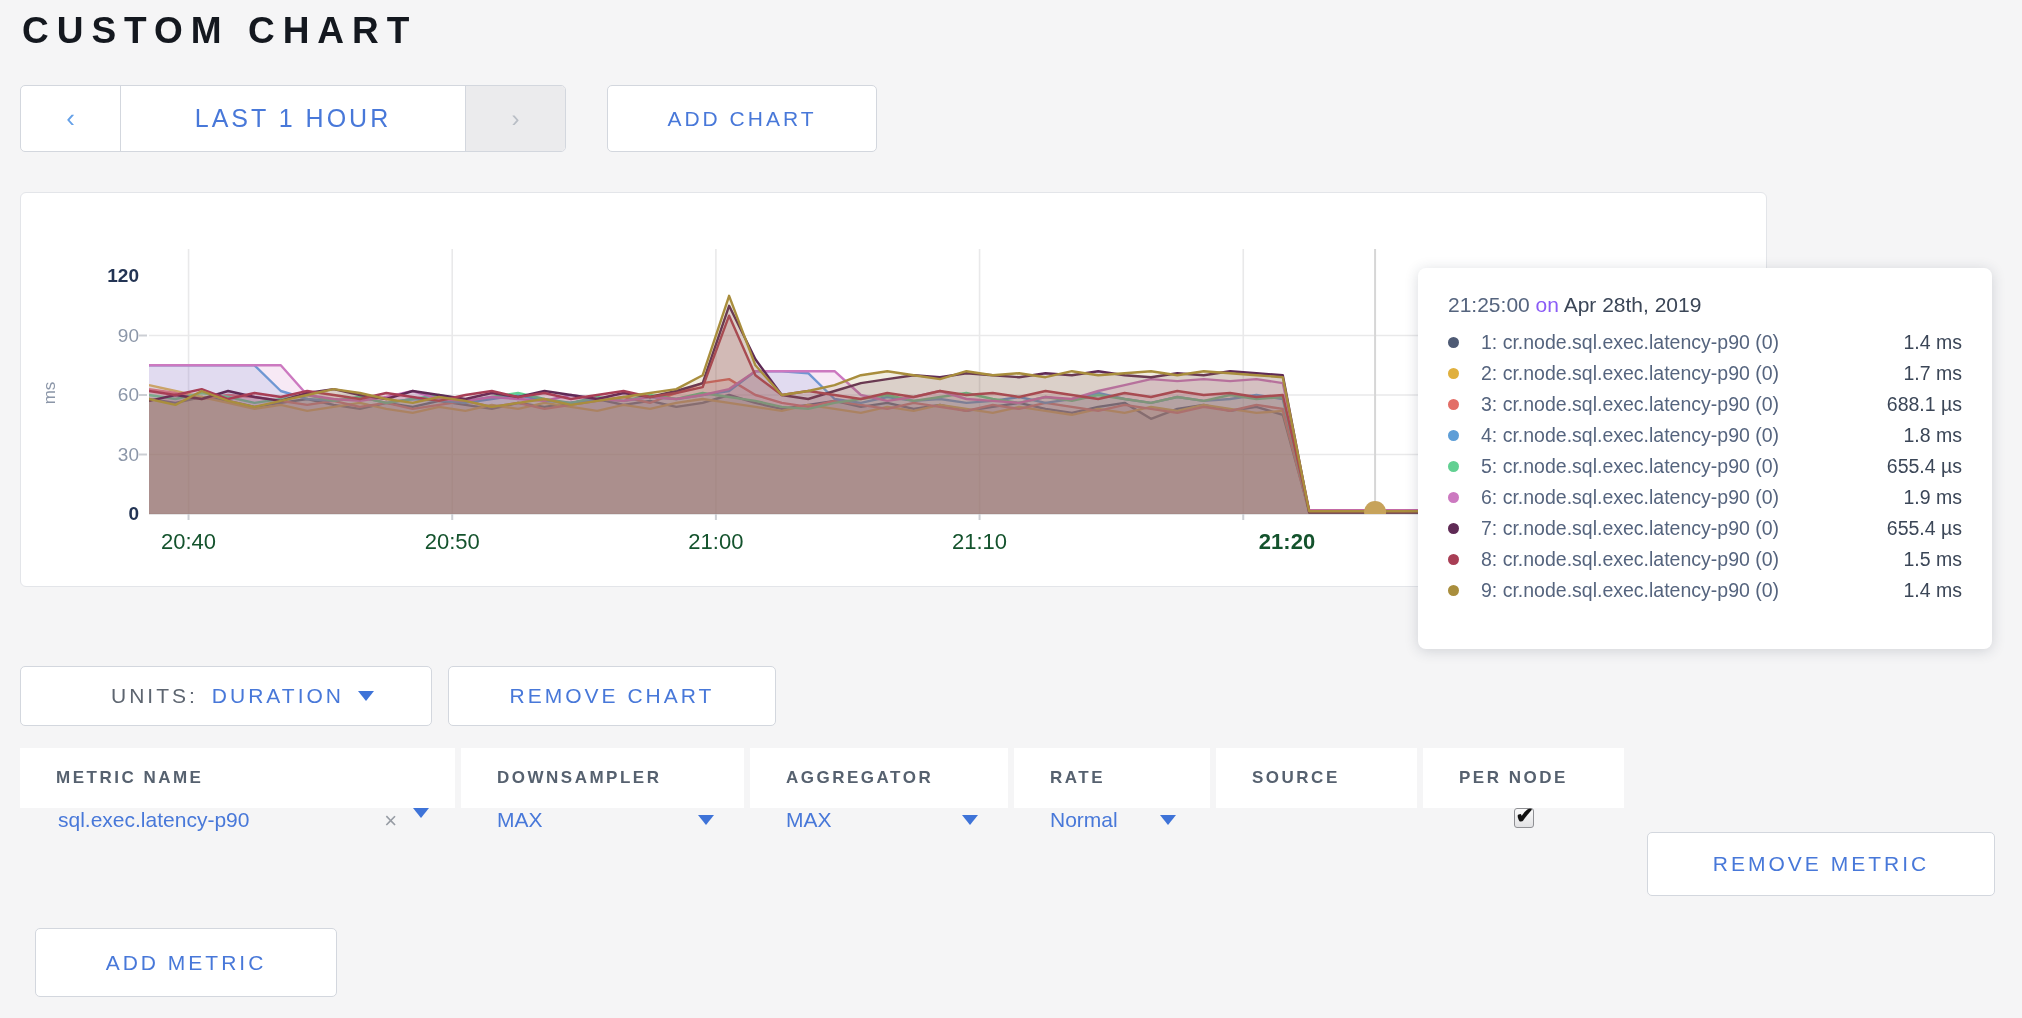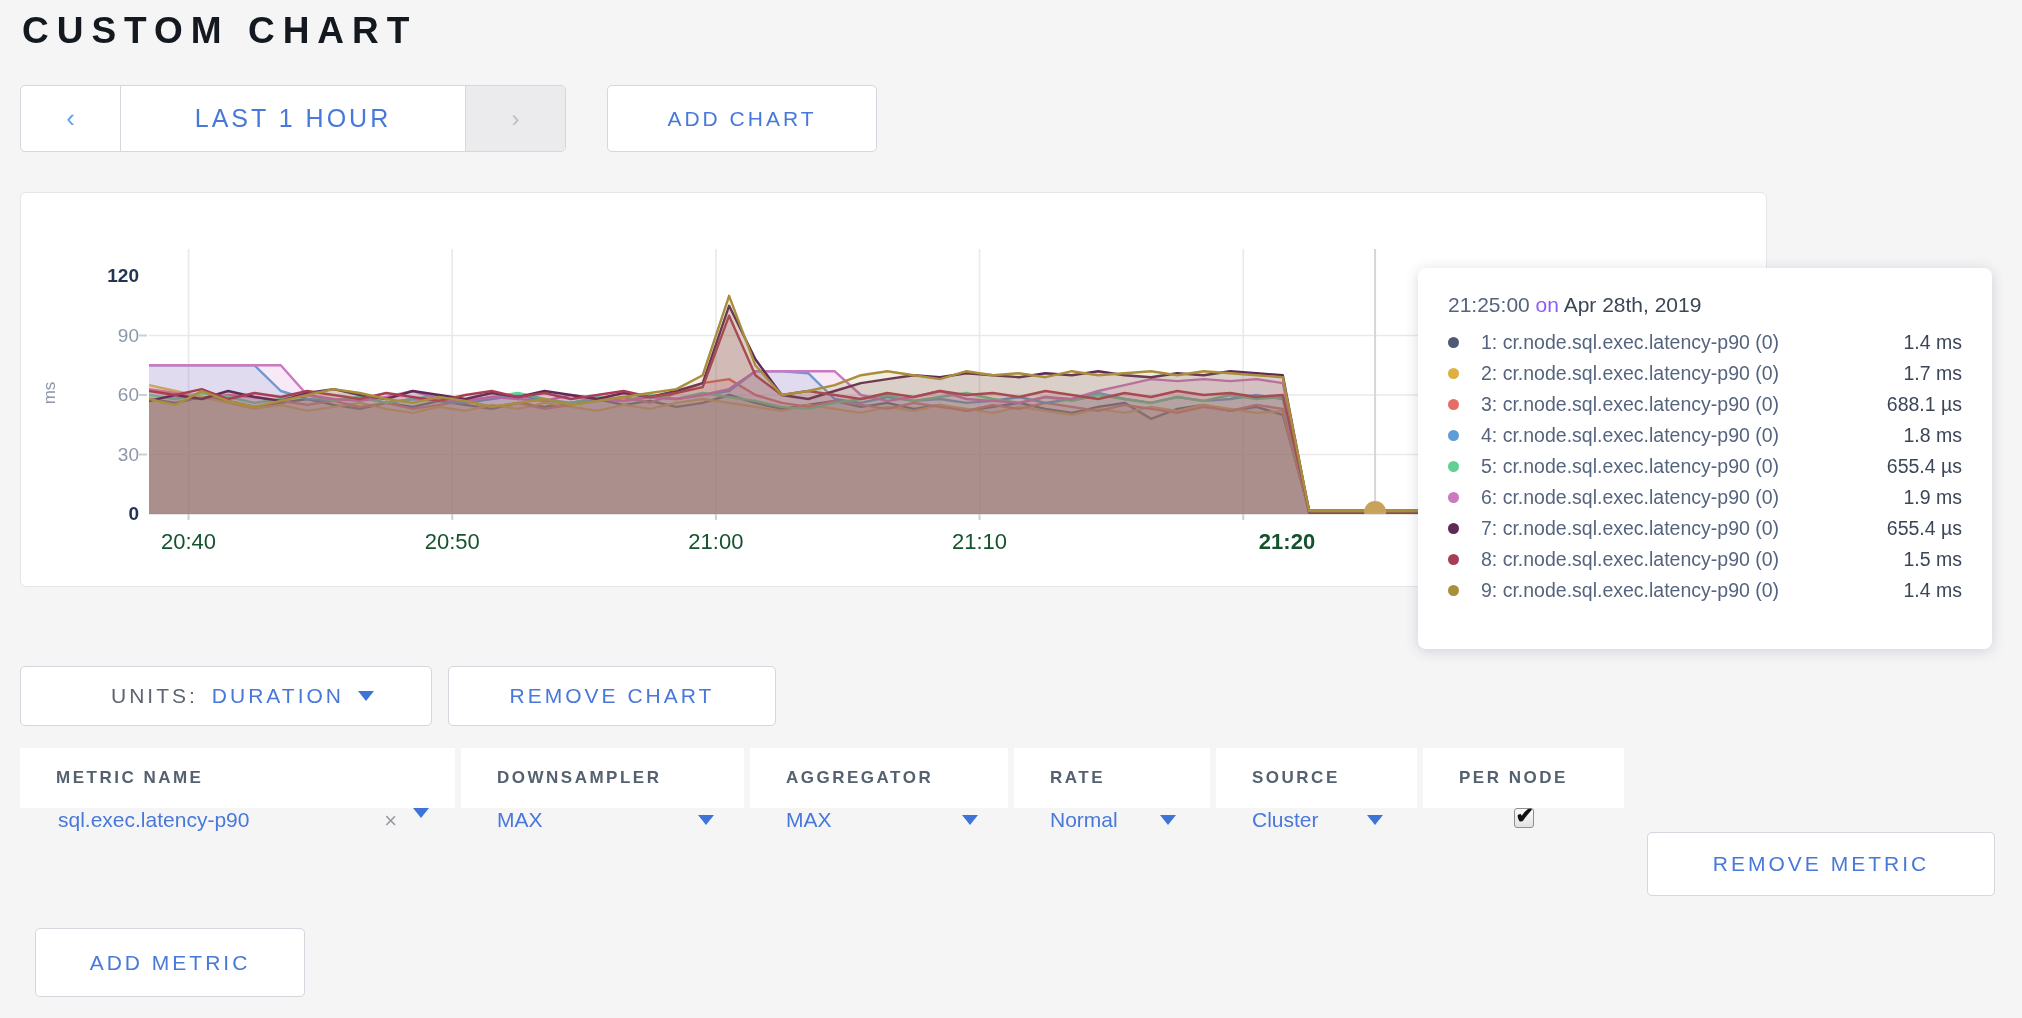--- a/index.html
+++ b/index.html
@@ -120,21 +120,21 @@
     width: 20px; height: 20px; border: 1px solid #8f9094; border-radius: 3px;
     background: linear-gradient(#fbfbfb, #e2e2e4);
     position: relative; cursor: pointer;
   }
   .checkbox .check {
     position: absolute; left: 1px; top: -6px;
     font-size: 22px; color: #111; font-weight: 700;
   }
   .remove-metric-btn { position: absolute; left: 17px; top: 24px; width: 348px; height: 64px; }
 
-  .add-metric-btn { left: 35px; top: 928px; width: 270px; height: 69px; }
+  .add-metric-btn { left: 35px; top: 928px; width: 302px; height: 69px; }
 </style>
 </head>
 <body>
 
 <h1 class="abs page-title">CUSTOM CHART</h1>
 
 <div class="abs timenav">
   <div class="seg seg-prev">
     <span>‹</span>
   </div>
@@ -300,26 +300,20 @@
       <span class="blue-text">MAX</span>
       <span class="caret-down"></span>
     </div>
   </div>
   <div class="cell c-rate">
     <div class="dd">
       <span class="blue-text">Normal</span>
       <span class="caret-down"></span>
     </div>
   </div>
-  <div class="cell c-source">
-    <div class="dd">
-      <span class="blue-text">Cluster</span>
-      <span class="caret-down"></span>
-    </div>
-  </div>
   <div class="cell c-pernode">
     <span class="checkbox">
       <span class="check">✔</span>
     </span>
   </div>
   <div class="cell c-actions">
     <div class="btn remove-metric-btn">REMOVE METRIC</div>
   </div>
 </div>
 

